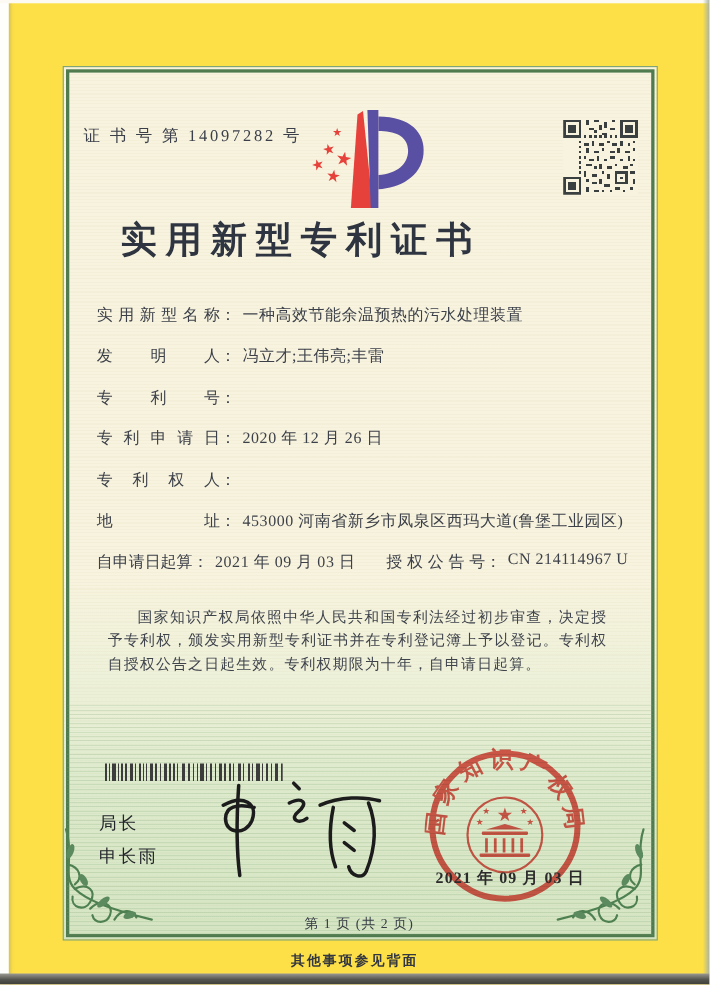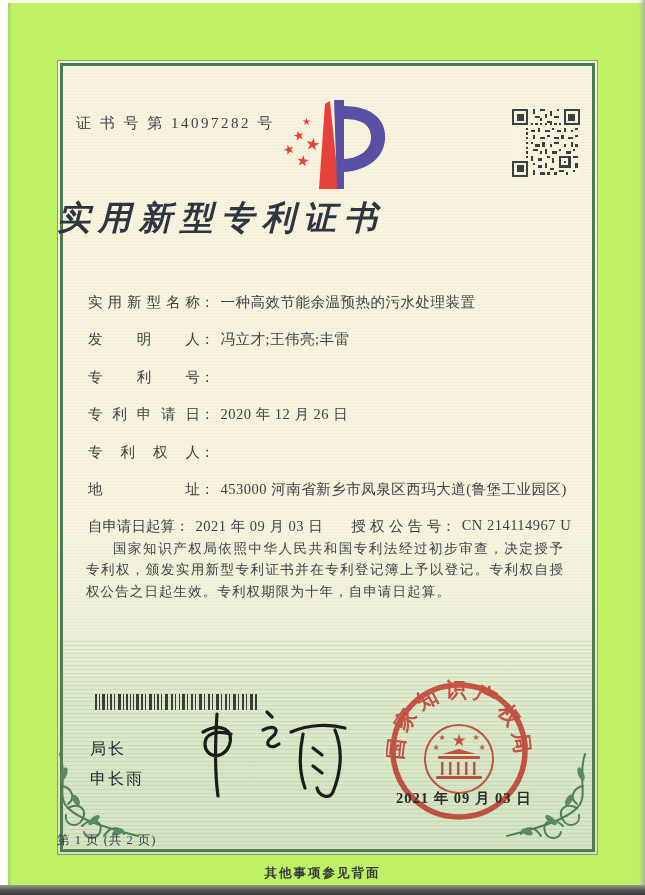--- a/index.html
+++ b/index.html
@@ -1,60 +1,60 @@
 <!DOCTYPE html>
 <html><head>
 <meta charset="utf-8">
 <style>
   html,body{margin:0;padding:0;}
   body{
     width:645px;height:895px;position:relative;overflow:hidden;
     background:#f7f2dd;
     font-family:"Liberation Serif","DejaVu Serif",serif;
   }
-  .page{position:absolute;inset:0;background:#bef264;}
+  .page{position:absolute;inset:0;background:#fde047;}
   
   .edge-left{position:absolute;left:0;top:0;width:8px;height:100%;background:#fefefc;box-shadow:2px 0 3px rgba(150,140,110,.35);}
   .edge-top{position:absolute;left:0;top:0;width:100%;height:3px;background:#fcfaf2;}
   .edge-right{position:absolute;right:0;top:0;width:6px;height:100%;background:linear-gradient(90deg,rgba(170,180,160,0),#aab4a2);}
   .edge-bottom{position:absolute;left:0;bottom:0;width:100%;height:10px;background:linear-gradient(180deg,#9a9a92 0%,#55554f 55%,#3e3e3a 100%);}
   
   .frame{position:absolute;left:57px;top:60px;width:539px;height:793px;border:1px solid #7fa478;z-index:0;
     background:linear-gradient(180deg,#f8f3de 0%,#f8f3de 58%,#eef1d9 70%,#ddeacc 82%,#d5e5c3 100%);}
   .frame-inner{position:absolute;inset:2px;border:3px solid #4e7a4f;}
   .texture{position:absolute;inset:0;background:repeating-linear-gradient(180deg,rgba(167,158,108,.05) 0 1px,transparent 1px 3px);}
   .green-lines{position:absolute;left:3px;right:3px;bottom:3px;height:210px;
     background:repeating-linear-gradient(180deg,rgba(118,162,112,.20) 0 1px,transparent 1px 4px);}
   .corner-ornament{position:absolute;width:100px;height:100px;z-index:1;}
   .corner-bl{left:48px;top:748px;}
   .corner-br{left:497px;top:748px;transform:scaleX(-1);}
   
   .cert-no{position:absolute;left:76px;top:114px;font-size:15px;letter-spacing:2.5px;color:#3a3f49;z-index:2;}
   .logo{position:absolute;left:283px;top:91px;width:120px;height:116px;z-index:2;}
   .logo .star{position:absolute;color:#e6413a;line-height:1;}
   .qr{position:absolute;left:512px;top:109px;width:68px;height:68px;z-index:2;}
-  .title{position:absolute;left:57px;top:196px;width:433px;
-    font-size:33px;font-weight:600;letter-spacing:8px;color:#2e3440;z-index:2;font-style:italic;}
-  .fields{position:absolute;left:88px;top:277px;width:480px;z-index:2;color:#3c4049;font-size:14.5px;margin-top:16px;}
+  .title{position:absolute;left:57px;top:196px;width:433px;text-align:center;
+    font-size:33px;font-weight:600;letter-spacing:8px;color:#2e3440;z-index:2;}
+  .fields{position:absolute;left:88px;top:277px;width:480px;z-index:2;color:#3c4049;font-size:14.5px;}
   .frow{height:37.4px;display:flex;align-items:flex-start;white-space:nowrap;}
   .flabel{display:inline-block;width:112px;text-align:justify;text-align-last:justify;}
   .fcolon{display:inline-block;margin-right:6px;}
   .fvalue{letter-spacing:.5px;}
   .fgroup2{margin-left:28px;display:flex;}
   .flabel2{display:inline-block;width:90px;text-align:justify;text-align-last:justify;}
   .paras{position:absolute;left:86px;top:538px;width:478px;z-index:2;color:#3e434c;
     font-size:13.5px;line-height:21.3px;letter-spacing:1.1px;text-align:justify;}
-  .paras p{margin:0;text-indent:2em;}
+  .paras p{margin:12px;text-indent:2em;}
   .barcode{position:absolute;left:95px;top:694px;z-index:2;}
   .signer{position:absolute;left:90px;top:735px;z-index:3;font-family:Liberation Mono, monospace;
     font-size:16px;color:#23262b;letter-spacing:2px;line-height:30px;}
   .signature{position:absolute;left:185px;top:700px;z-index:3;}
   .seal{position:absolute;left:386px;top:678px;width:146px;height:146px;z-index:3;mix-blend-mode:multiply;opacity:.93;}
   .seal-date{position:absolute;left:396px;top:789px;z-index:4;font-size:14.5px;color:#2b2b2b;letter-spacing:1px;font-weight:600;}
-  .footer-page{position:absolute;left:57px;top:832px;width:539px;text-align:left;font-size:12.5px;color:#363b44;z-index:2;letter-spacing:1px;}
+  .footer-page{position:absolute;left:57px;top:832px;width:539px;text-align:center;font-size:12.5px;color:#363b44;z-index:2;letter-spacing:1px;}
   .footer-note{position:absolute;left:0;top:865px;width:645px;text-align:center;font-size:12.5px;color:#33373f;z-index:2;letter-spacing:2px;font-weight:bold;}
 </style>
 </head>
 <body>
 
 <div class="page">
 
   <div class="frame">
     <div class="frame-inner"></div>
     <div class="texture"></div>

